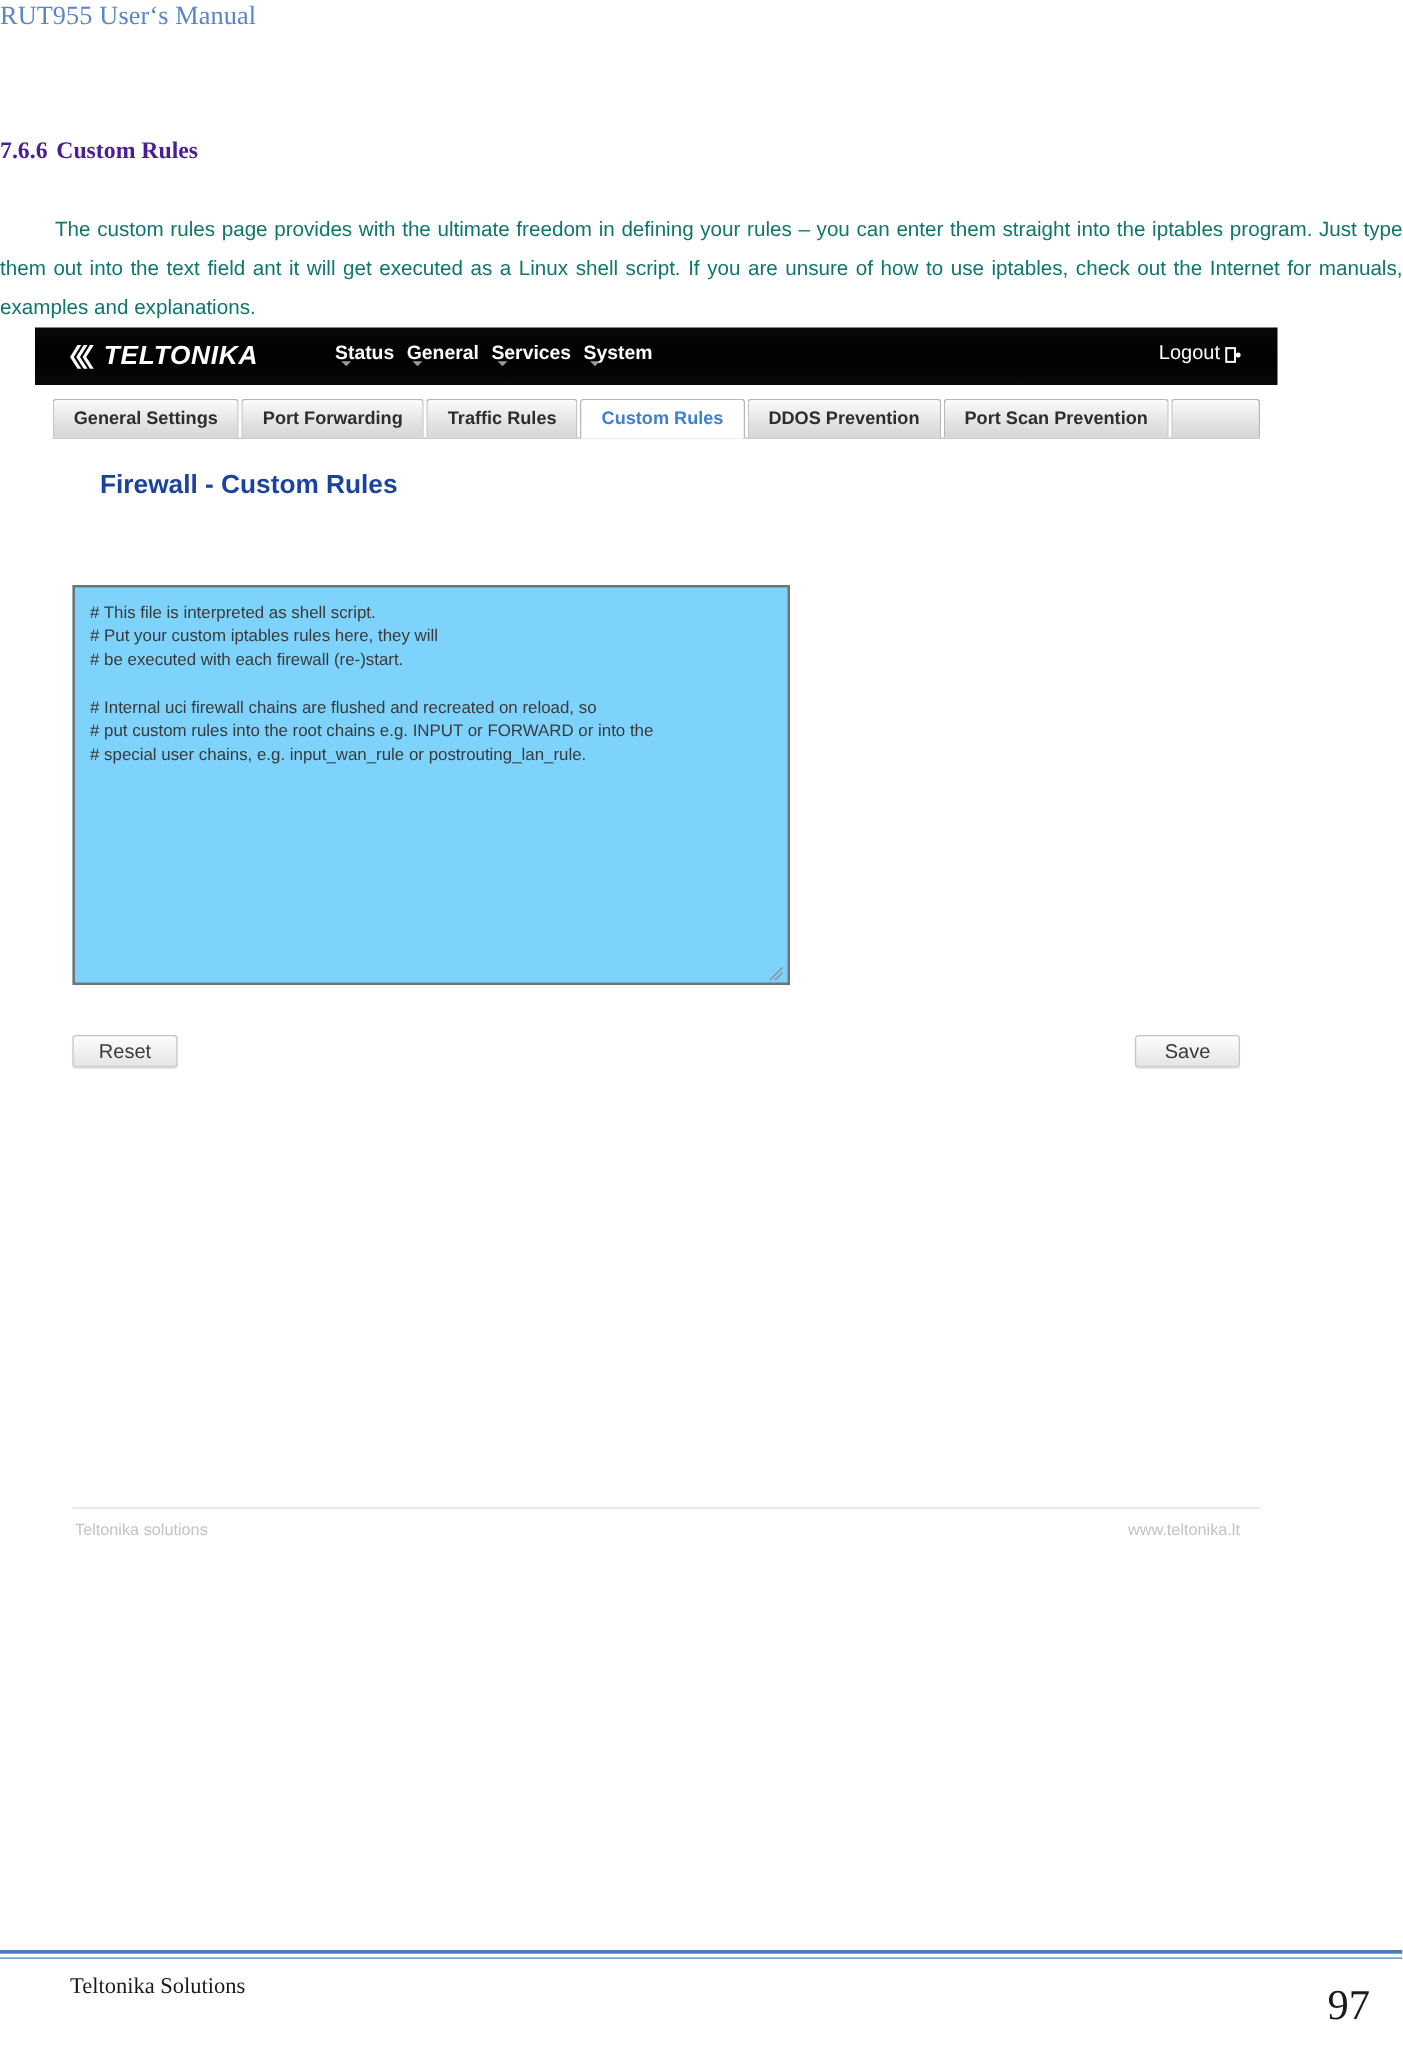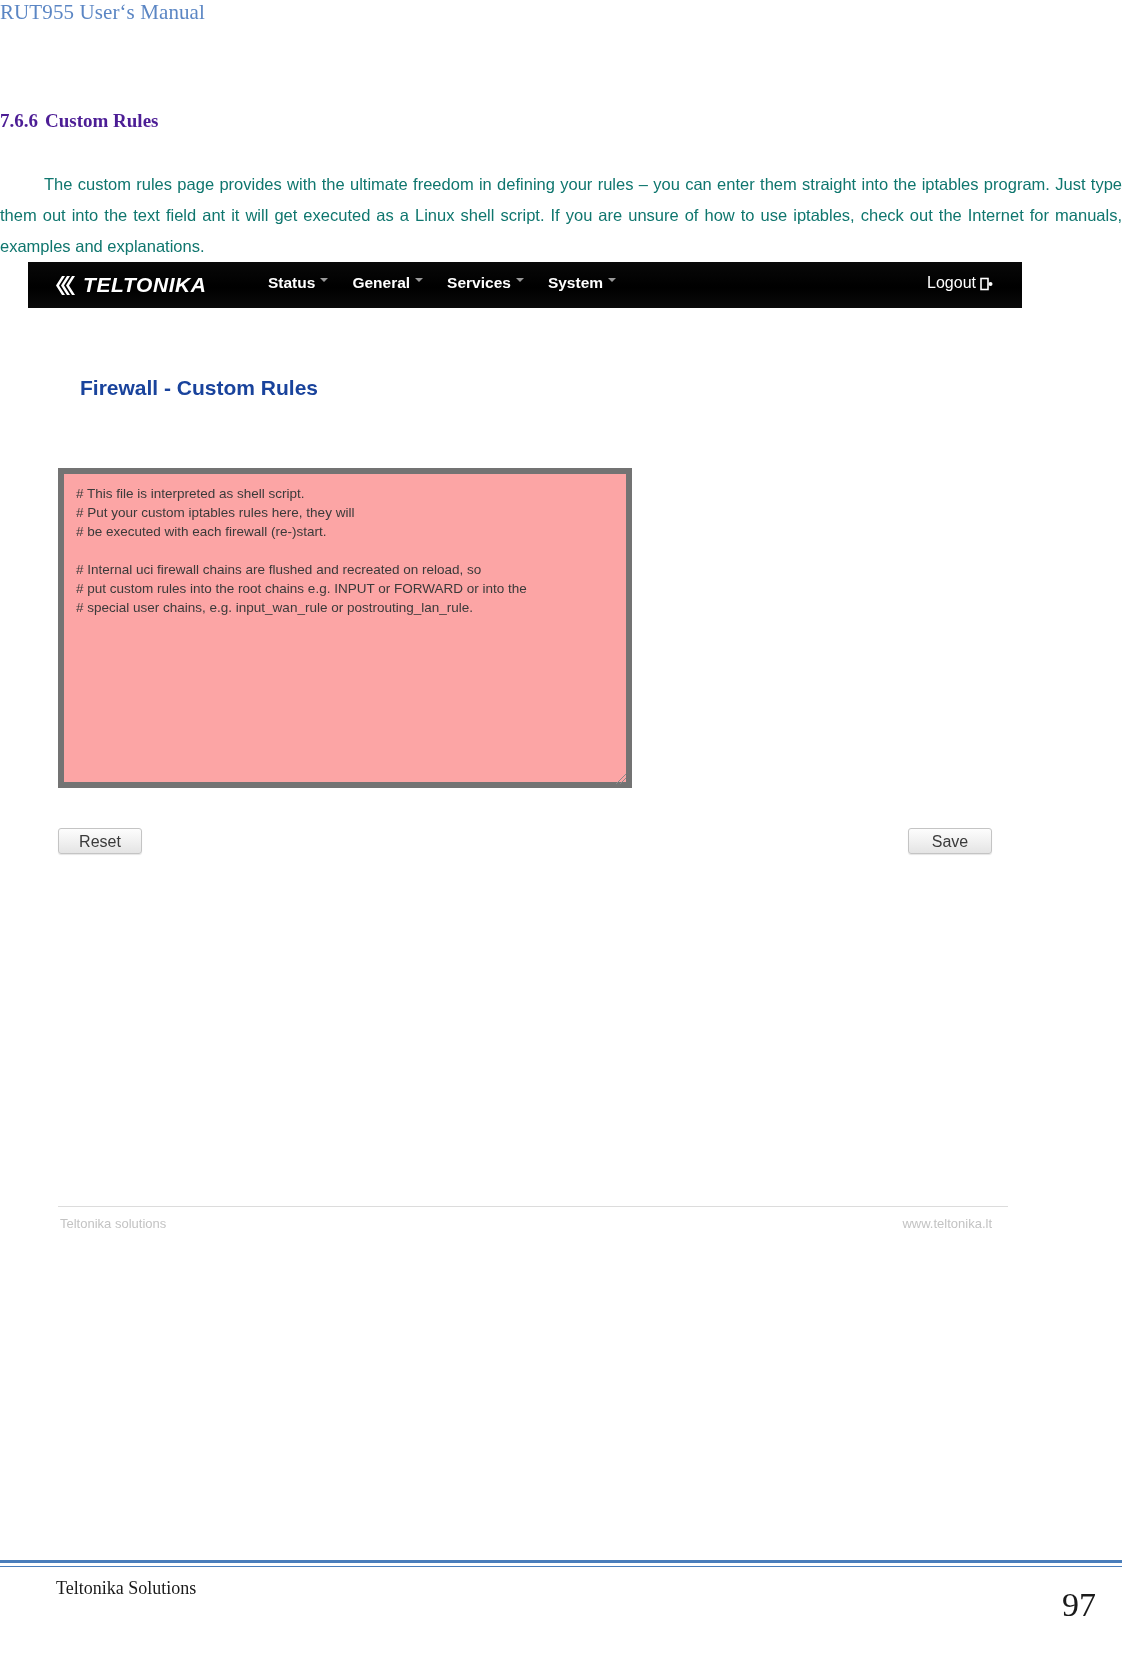--- a/index.html
+++ b/index.html
@@ -113,22 +113,23 @@
     display: flex;
     align-items: center;
   }
   .nav-item {
     font-family: "Liberation Sans", sans-serif;
     font-weight: bold;
     font-size: 15.5px;
     color: #ffffff;
     margin-right: 10px;
     display: flex;
-    align-items: center;
+    align-items: flex-start;
     cursor: pointer;
+    flex-direction: column;
   }
   .nav-caret {
     display: inline-block;
     margin-left: 5px;
     margin-right: 14px;
     width: 0; height: 0;
     border-left: 4px solid transparent;
     border-right: 4px solid transparent;
     border-top: 4px solid #9a9a9a;
     position: relative;
@@ -226,22 +227,22 @@
     line-height: 19px;
     color: #3e3e3e;
   }
 
   .code-area {
     position: absolute;
     left: 16px;
     top: 110px;
     width: 574px;
     height: 320px;
-    background: #fca5a5;
-    border: 6px solid #737373;
+    background: #7dd3fc;
+    border: 2px solid #737373;
     box-sizing: border-box;
     padding: 10px 10px 10px 12px;
     font-family: "Liberation Sans", sans-serif;
     font-size: 13.5px;
     line-height: 19px;
     color: #3a3a3a;
     white-space: pre;
     overflow: hidden;
     resize: none;
   }
@@ -387,20 +388,29 @@
       <span class="logout-label">Logout</span>
       <span class="logout-icon">
         <svg width="14" height="14" viewBox="0 0 14 14">
           <rect x="1" y="1.5" width="7" height="11" fill="none" stroke="#ffffff" stroke-width="1.6"></rect>
           <circle cx="10.5" cy="7" r="2" fill="#ffffff"></circle>
         </svg>
       </span>
     </div>
   </div>
 
+  <div class="tabstrip">
+    <div class="tab">General Settings</div>
+    <div class="tab">Port Forwarding</div>
+    <div class="tab">Traffic Rules</div>
+    <div class="tab active">Custom Rules</div>
+    <div class="tab">DDOS Prevention</div>
+    <div class="tab">Port Scan Prevention</div>
+    <div class="tab filler"></div>
+  </div>
 
   <div class="panel">
     <div class="panel-title">Firewall - Custom Rules</div>
 
     <div class="code-area"># This file is interpreted as shell script.
 # Put your custom iptables rules here, they will
 # be executed with each firewall (re-)start.
 
 # Internal uci firewall chains are flushed and recreated on reload, so
 # put custom rules into the root chains e.g. INPUT or FORWARD or into the

